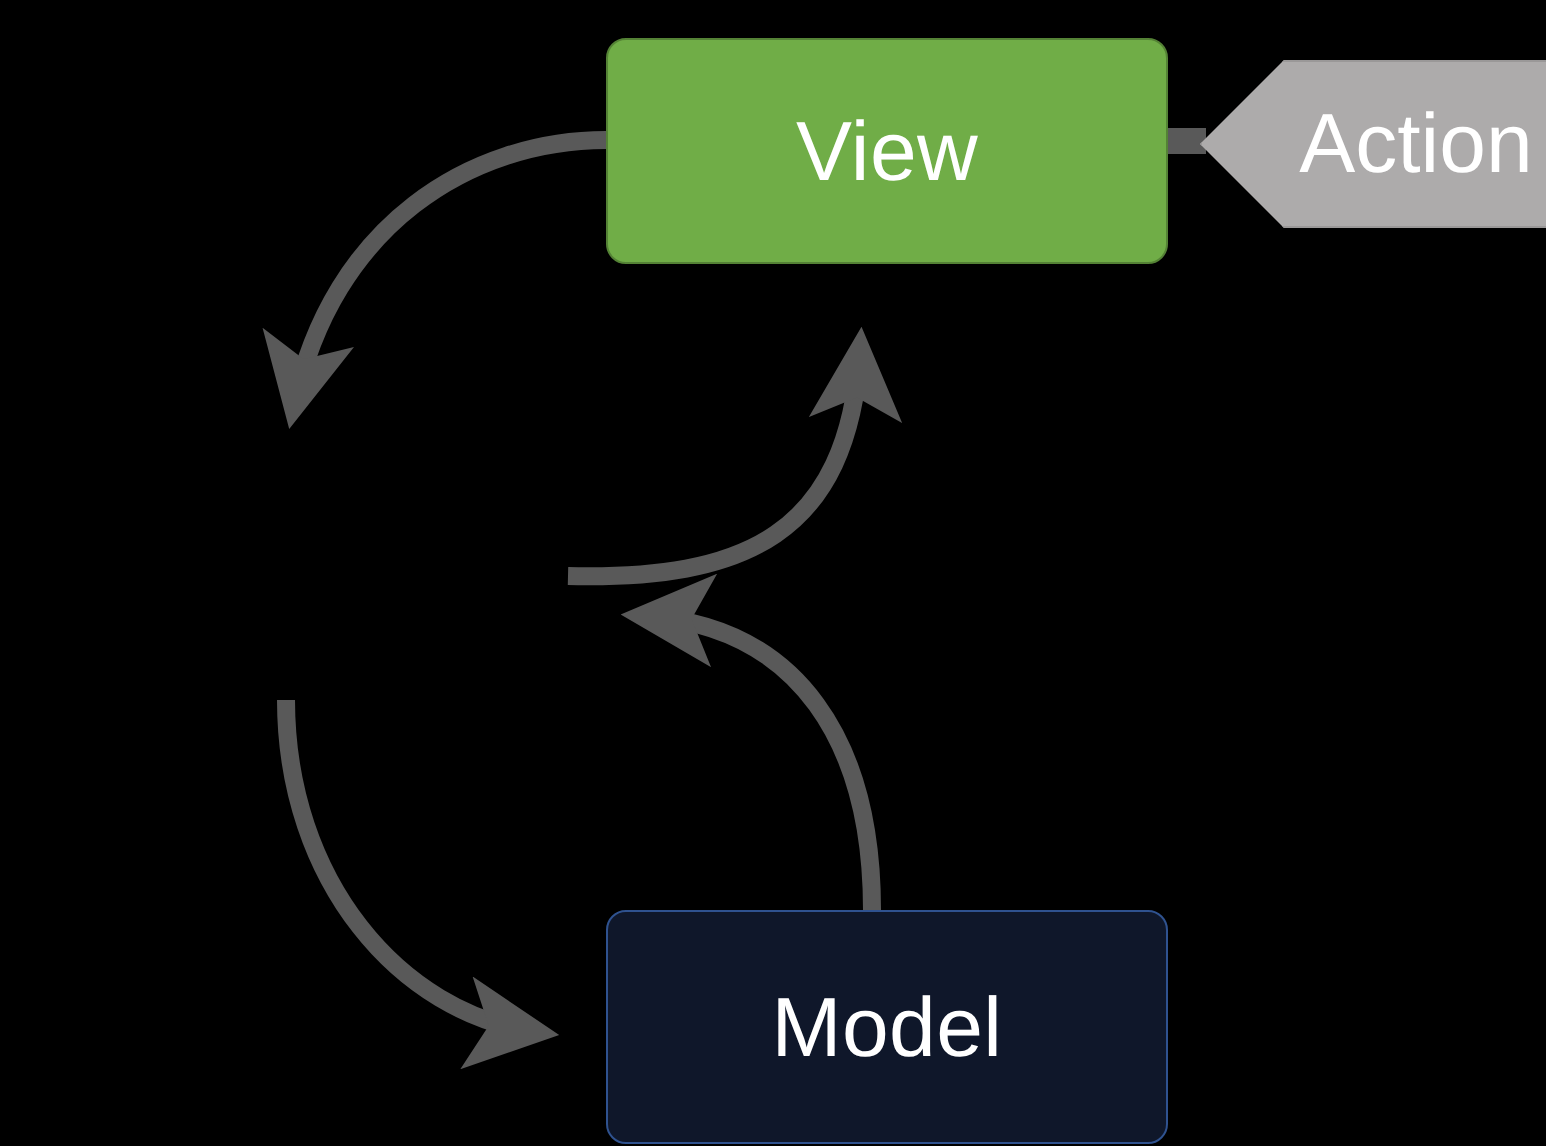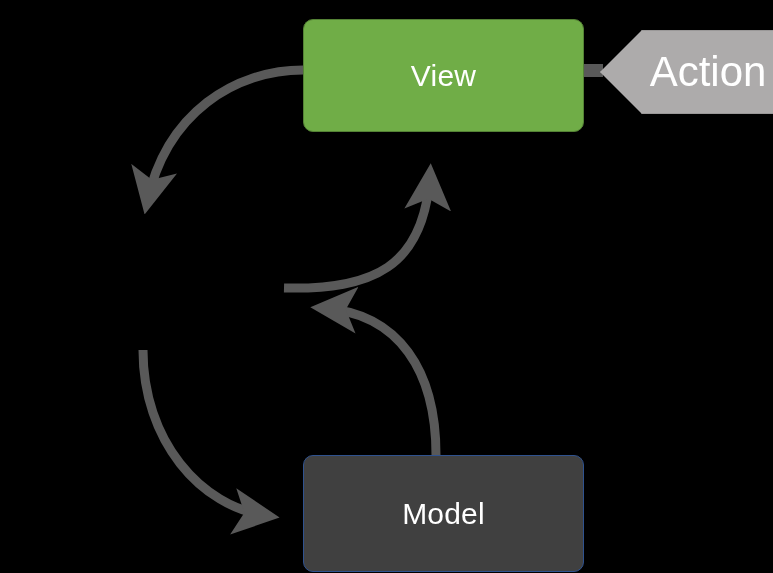--- a/index.html
+++ b/index.html
@@ -26,21 +26,21 @@
   .node {
     position: absolute;
     border-radius: 10px;
     display: flex;
     align-items: center;
     justify-content: center;
     box-sizing: border-box;
   }
   .node-label {
     color: #ffffff;
-    font-size: 30px;
+    font-size: 42px;
     line-height: 1;
     letter-spacing: 0.2px;
     white-space: nowrap;
   }
   #node-view {
     left: 303px;
     top: 19px;
     width: 281px;
     height: 113px;
     background: #70AD47;
@@ -52,21 +52,21 @@
     width: 281px;
     height: 116px;
     background: #5B9BD5;
     border: 1px solid #2E75B6;
   }
   #node-model {
     left: 303px;
     top: 455px;
     width: 281px;
     height: 117px;
-    background: #404040;
+    background: #0f172a;
     border: 1px solid #2F528F;
   }
   #node-action {
     position: absolute;
     left: 600px;
     top: 30px;
     width: 180px;
     height: 84px;
   }
   #node-action .action-shape {

